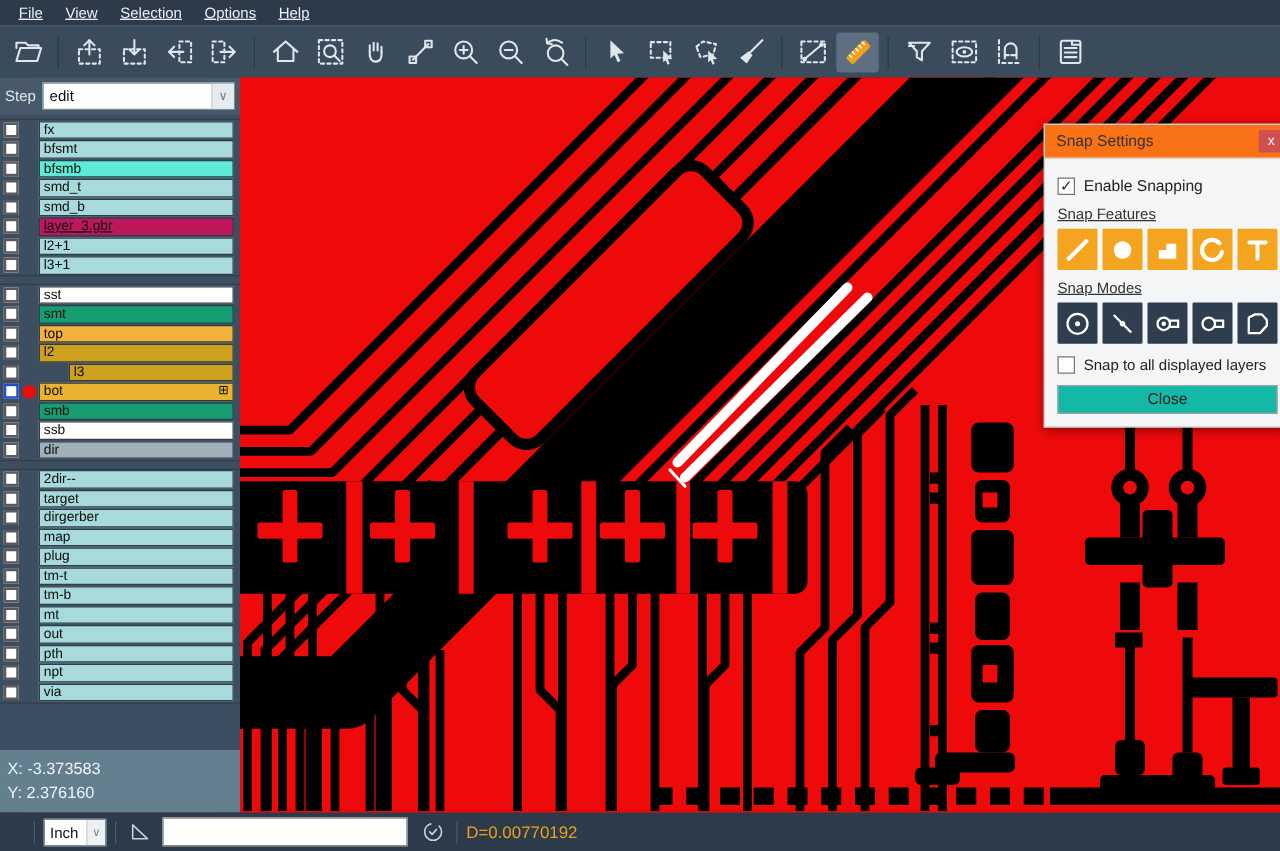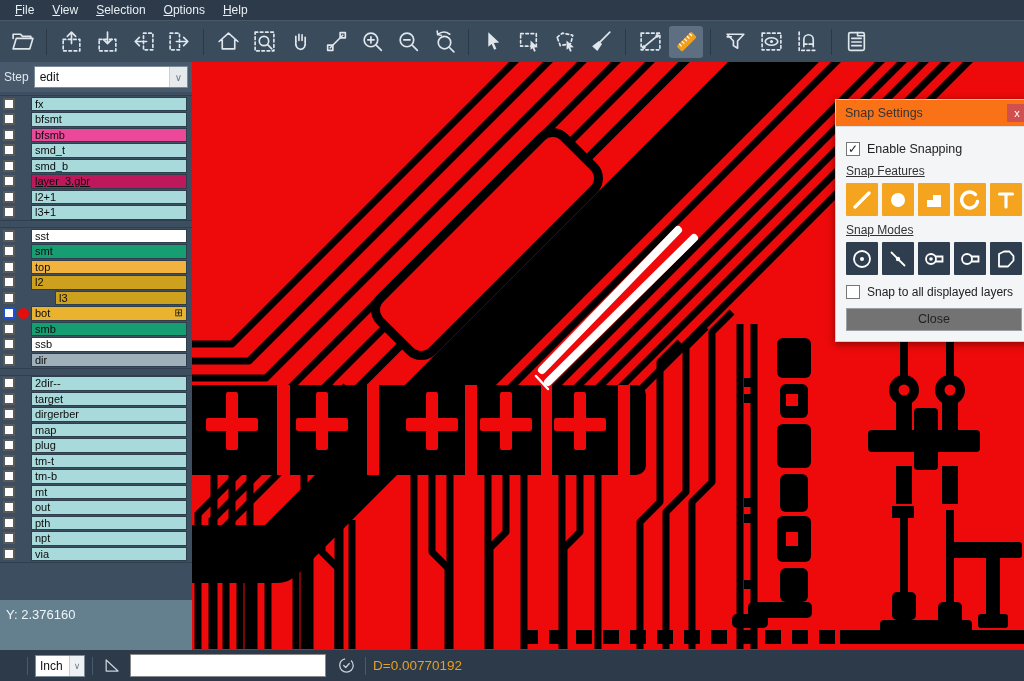--- a/index.html
+++ b/index.html
@@ -3,21 +3,21 @@
 <meta charset="utf-8">
 <style>
   * { margin:0; padding:0; box-sizing:border-box; }
   html,body { width:1024px; height:681px; overflow:hidden;
     font-family:"Liberation Sans", sans-serif; background:#2c3a49; }
   .app { width:1024px; height:681px; display:flex; flex-direction:column; }
 
   
   .menubar { height:20px; background:#2c3a49; display:flex; align-items:center;
     padding-left:6px; flex:0 0 auto; }
-  .menu-item { color:#e9eff5; font-size:12px; padding:2px 9px; cursor:default; }
+  .menu-item { color:#e9eff5; font-size:12px; padding:2px 9px; cursor:default;text-decoration:underline; }
   .menu-item u { text-decoration:underline; }
 
   
   .toolbar { height:42px; background:#3a4b5c; border-top:1px solid #48596a;
     display:flex; align-items:center; padding-left:4px; flex:0 0 auto; }
   .tb-btn { width:34px; height:32px; display:flex; align-items:center; justify-content:center;
     border-radius:3px; margin:0 1px; }
   .tb-btn svg { width:25px; height:25px; display:block; }
   .tb-btn.active { background:#5d6f80; }
   .tb-sep { width:1px; height:26px; background:#2b3짜845; background:#2b3845; margin:0 6px; }
@@ -64,21 +64,21 @@
   .chk { width:14px; height:14px; background:#fff; border:1px solid #767676; color:#222;
     font-size:12px; line-height:12px; text-align:center; flex:0 0 auto; }
   .chk-label { font-size:12.5px; color:#222; }
   .dlg-sec { font-size:12px; color:#333; margin:7px 0 5px;text-decoration:underline; }
   .btn-row { display:flex; gap:4px; }
   .snap-btn { width:33px; height:33px; display:flex; align-items:center; justify-content:center;
     border-radius:1px; }
   .snap-btn.orange { background:#f5a41f; }
   .snap-btn.dark { background:#2e3e4e; }
   .snap-btn svg { width:24px; height:24px; display:block; }
-  .dlg-close-btn { margin-top:9px; width:100%; height:23px; background:#737373;
+  .dlg-close-btn { margin-top:9px; width:100%; height:23px; background:#14b8a6;
     border:1px solid #9aa0a6; font-size:12.5px; color:#222; text-align:center; line-height:21px; }
 
   
   .statusbar { height:31px; background:#2c3a49; display:flex; align-items:center; flex:0 0 auto; padding-left:20px; }
   .sb-sep { width:1px; height:18px; background:#4a5a6a; margin:0 7px; }
   .unit-select { width:50px; height:22px; background:#fff; border:1px solid #7a8a96; display:flex;
     align-items:center; font-size:12px; color:#111; }
   .unit-select .val { flex:1; padding-left:4px; }
   .unit-select .chev { width:15px; height:100%; color:#6d7d8a; display:flex; align-items:center;
     justify-content:center; font-size:9px; border-left:1px solid #c9cfd4; background:#eef1f3; }
@@ -266,21 +266,21 @@
               <span class="layer-label" style="background: rgb(169, 218, 219);">fx</span>
             </div>
             <div class="layer-row">
               <span class="cb"></span>
               <span class="indicator"></span>
               <span class="layer-label" style="background: rgb(169, 218, 219);">bfsmt</span>
             </div>
             <div class="layer-row">
               <span class="cb"></span>
               <span class="indicator"></span>
-              <span class="layer-label" style="background: #ec4899;">bfsmb</span>
+              <span class="layer-label" style="background: #5eead4;">bfsmb</span>
             </div>
             <div class="layer-row">
               <span class="cb"></span>
               <span class="indicator"></span>
               <span class="layer-label" style="background: rgb(169, 218, 219);">smd_t</span>
             </div>
             <div class="layer-row">
               <span class="cb"></span>
               <span class="indicator"></span>
               <span class="layer-label" style="background: rgb(169, 218, 219);">smd_b</span>
@@ -407,20 +407,21 @@
               <span class="layer-label" style="background: rgb(169, 218, 219);">npt</span>
             </div>
             <div class="layer-row">
               <span class="cb"></span>
               <span class="indicator"></span>
               <span class="layer-label" style="background: rgb(169, 218, 219);">via</span>
             </div>
           </div>
         </div>
       <div class="xy-panel">
+        <div>X: -3.373583</div>
         <div>Y: 2.376160</div>
       </div>
     </div>
 
     <div class="canvas-wrap">
 
       <svg class="art" viewBox="0 0 864 587">
         <rect x="0" y="0" width="864" height="587" fill="#ee0a0a"></rect>
         <g stroke="#000" fill="none" stroke-linejoin="round">
 

